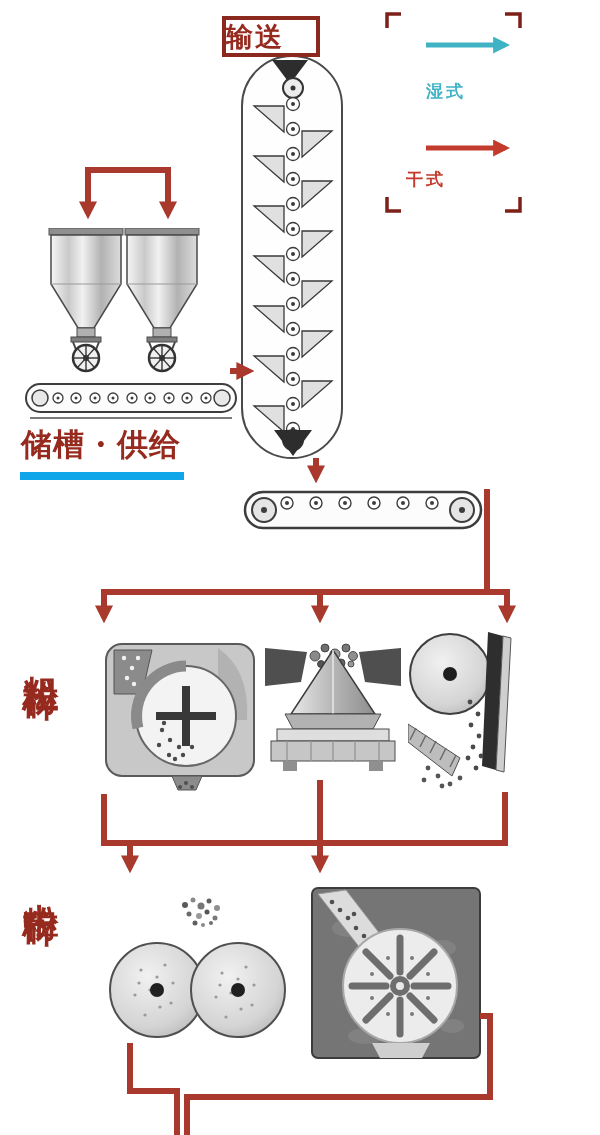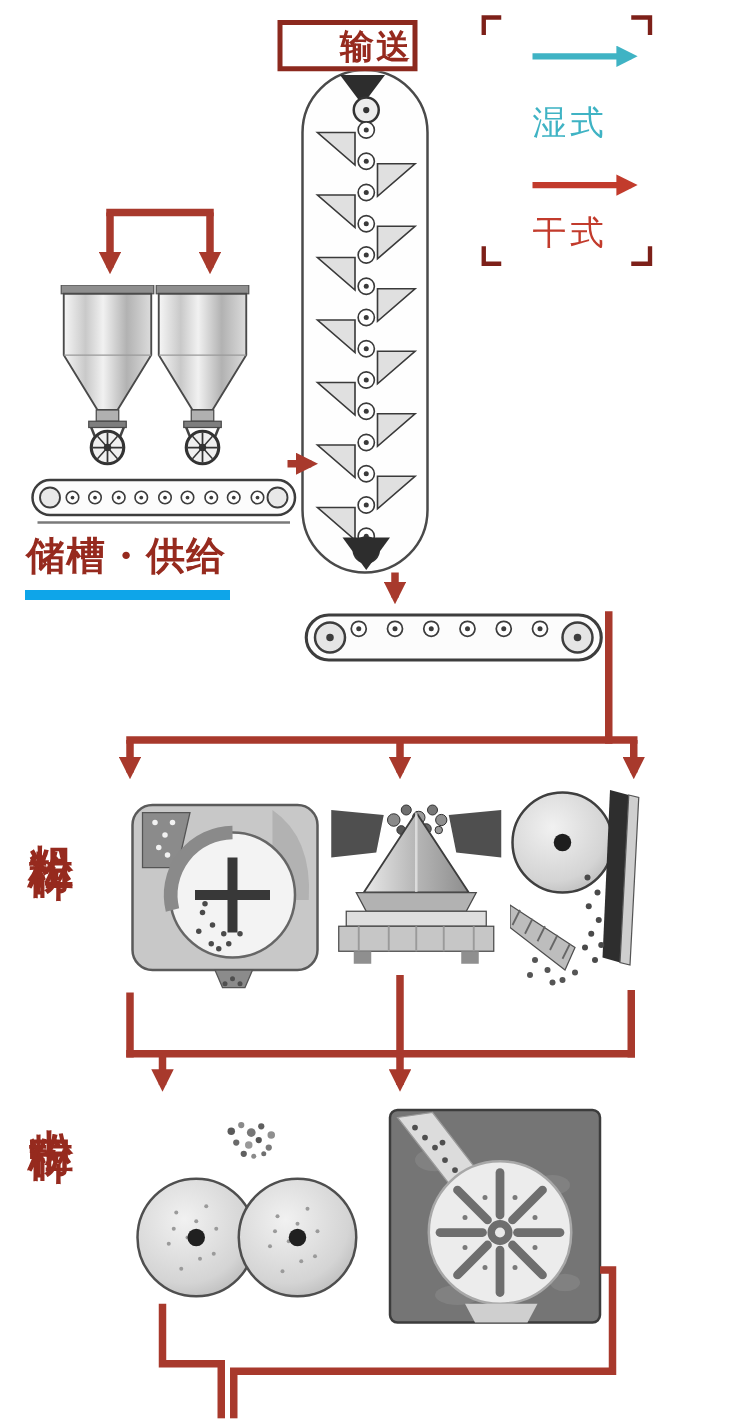--- a/index.html
+++ b/index.html
@@ -18,28 +18,28 @@
   .machine{position:absolute;z-index:1;}
   .overlay{position:absolute;left:0;top:0;z-index:3;pointer-events:none;}
   .line-main{stroke:var(--color-connector);fill:none;stroke-width:6;}
   .head-main{fill:var(--color-connector);}
   .line-wet{stroke:var(--color-wet);fill:none;stroke-width:5;}
   .head-wet{fill:var(--color-wet);}
   .line-dry{stroke:var(--color-dry);fill:none;stroke-width:5;}
   .head-dry{fill:var(--color-dry);}
   .bracket{stroke:var(--color-bracket);fill:none;stroke-width:3.5;}
   .conveying-box{
-    position:absolute;left:222px;top:16px;width:112px;height:41px;box-sizing:border-box;
+    position:absolute;left:222px;top:16px;width:98px;height:41px;box-sizing:border-box;
     border:4px solid var(--color-box-border);background:#ffffff;
-    display:flex;align-items:center;justify-content:flex-end;z-index:6;
+    display:flex;align-items:center;justify-content:flex-start;z-index:6;
   }
   .conveying-box span{font-size:27px;font-weight:600;letter-spacing:2px;color:var(--color-label-text);}
-  .legend-label{position:absolute;font-size:27px;font-weight:400;letter-spacing:3px;z-index:6;}
+  .legend-label{position:absolute;font-size:17px;font-weight:700;letter-spacing:3px;z-index:6;}
   .legend-wet{left:426px;top:80px;color:var(--color-wet);}
-  .legend-dry{left:426px;top:168px;color:var(--color-dry);}
+  .legend-dry{left:406px;top:168px;color:var(--color-dry);}
   .storage-label{
     position:absolute;left:20px;top:424px;z-index:6;
     font-size:31px;font-weight:600;letter-spacing:1px;color:var(--color-label-text);
     border-bottom:8px solid #0ea5e9;padding:0 3px 6px 1px;
   }
   .vertical-label{
     position:absolute;z-index:6;writing-mode:vertical-rl;text-orientation:upright;
     color:var(--color-label-text);font-size:36px;font-weight:600;letter-spacing:3px;line-height:1.1;
   }
   .coarse-label{left:20px;top:648px;}

